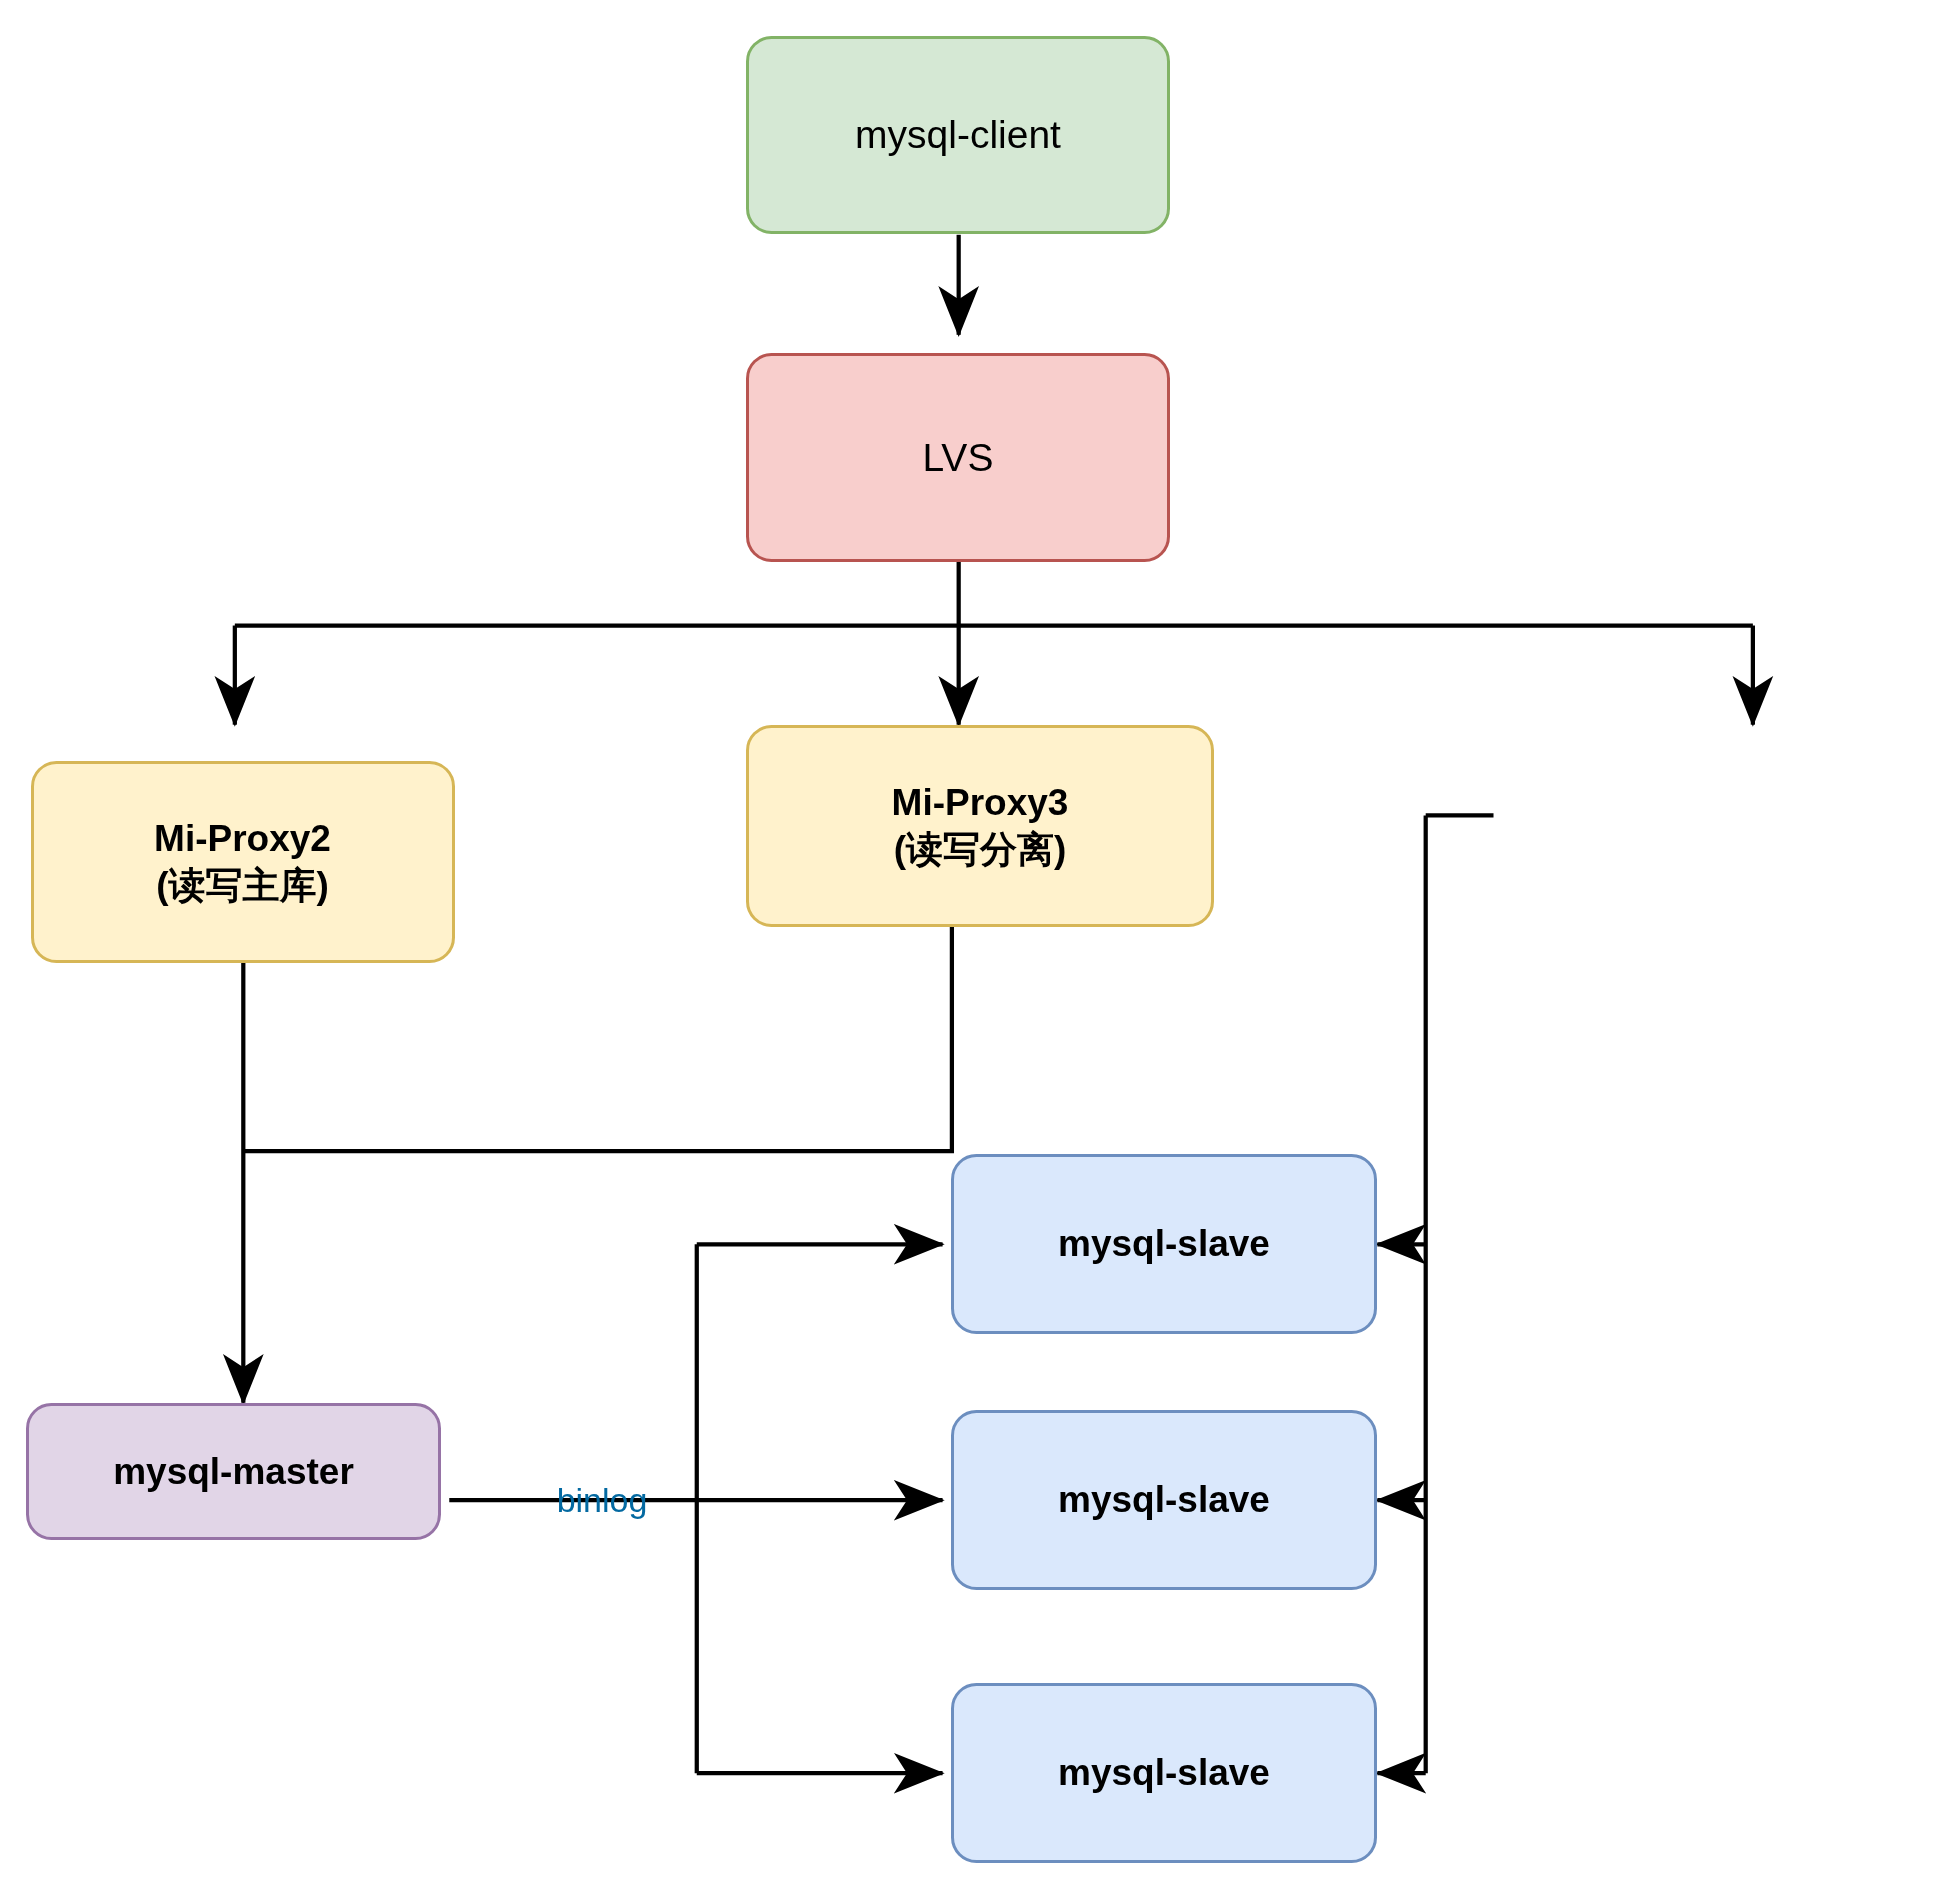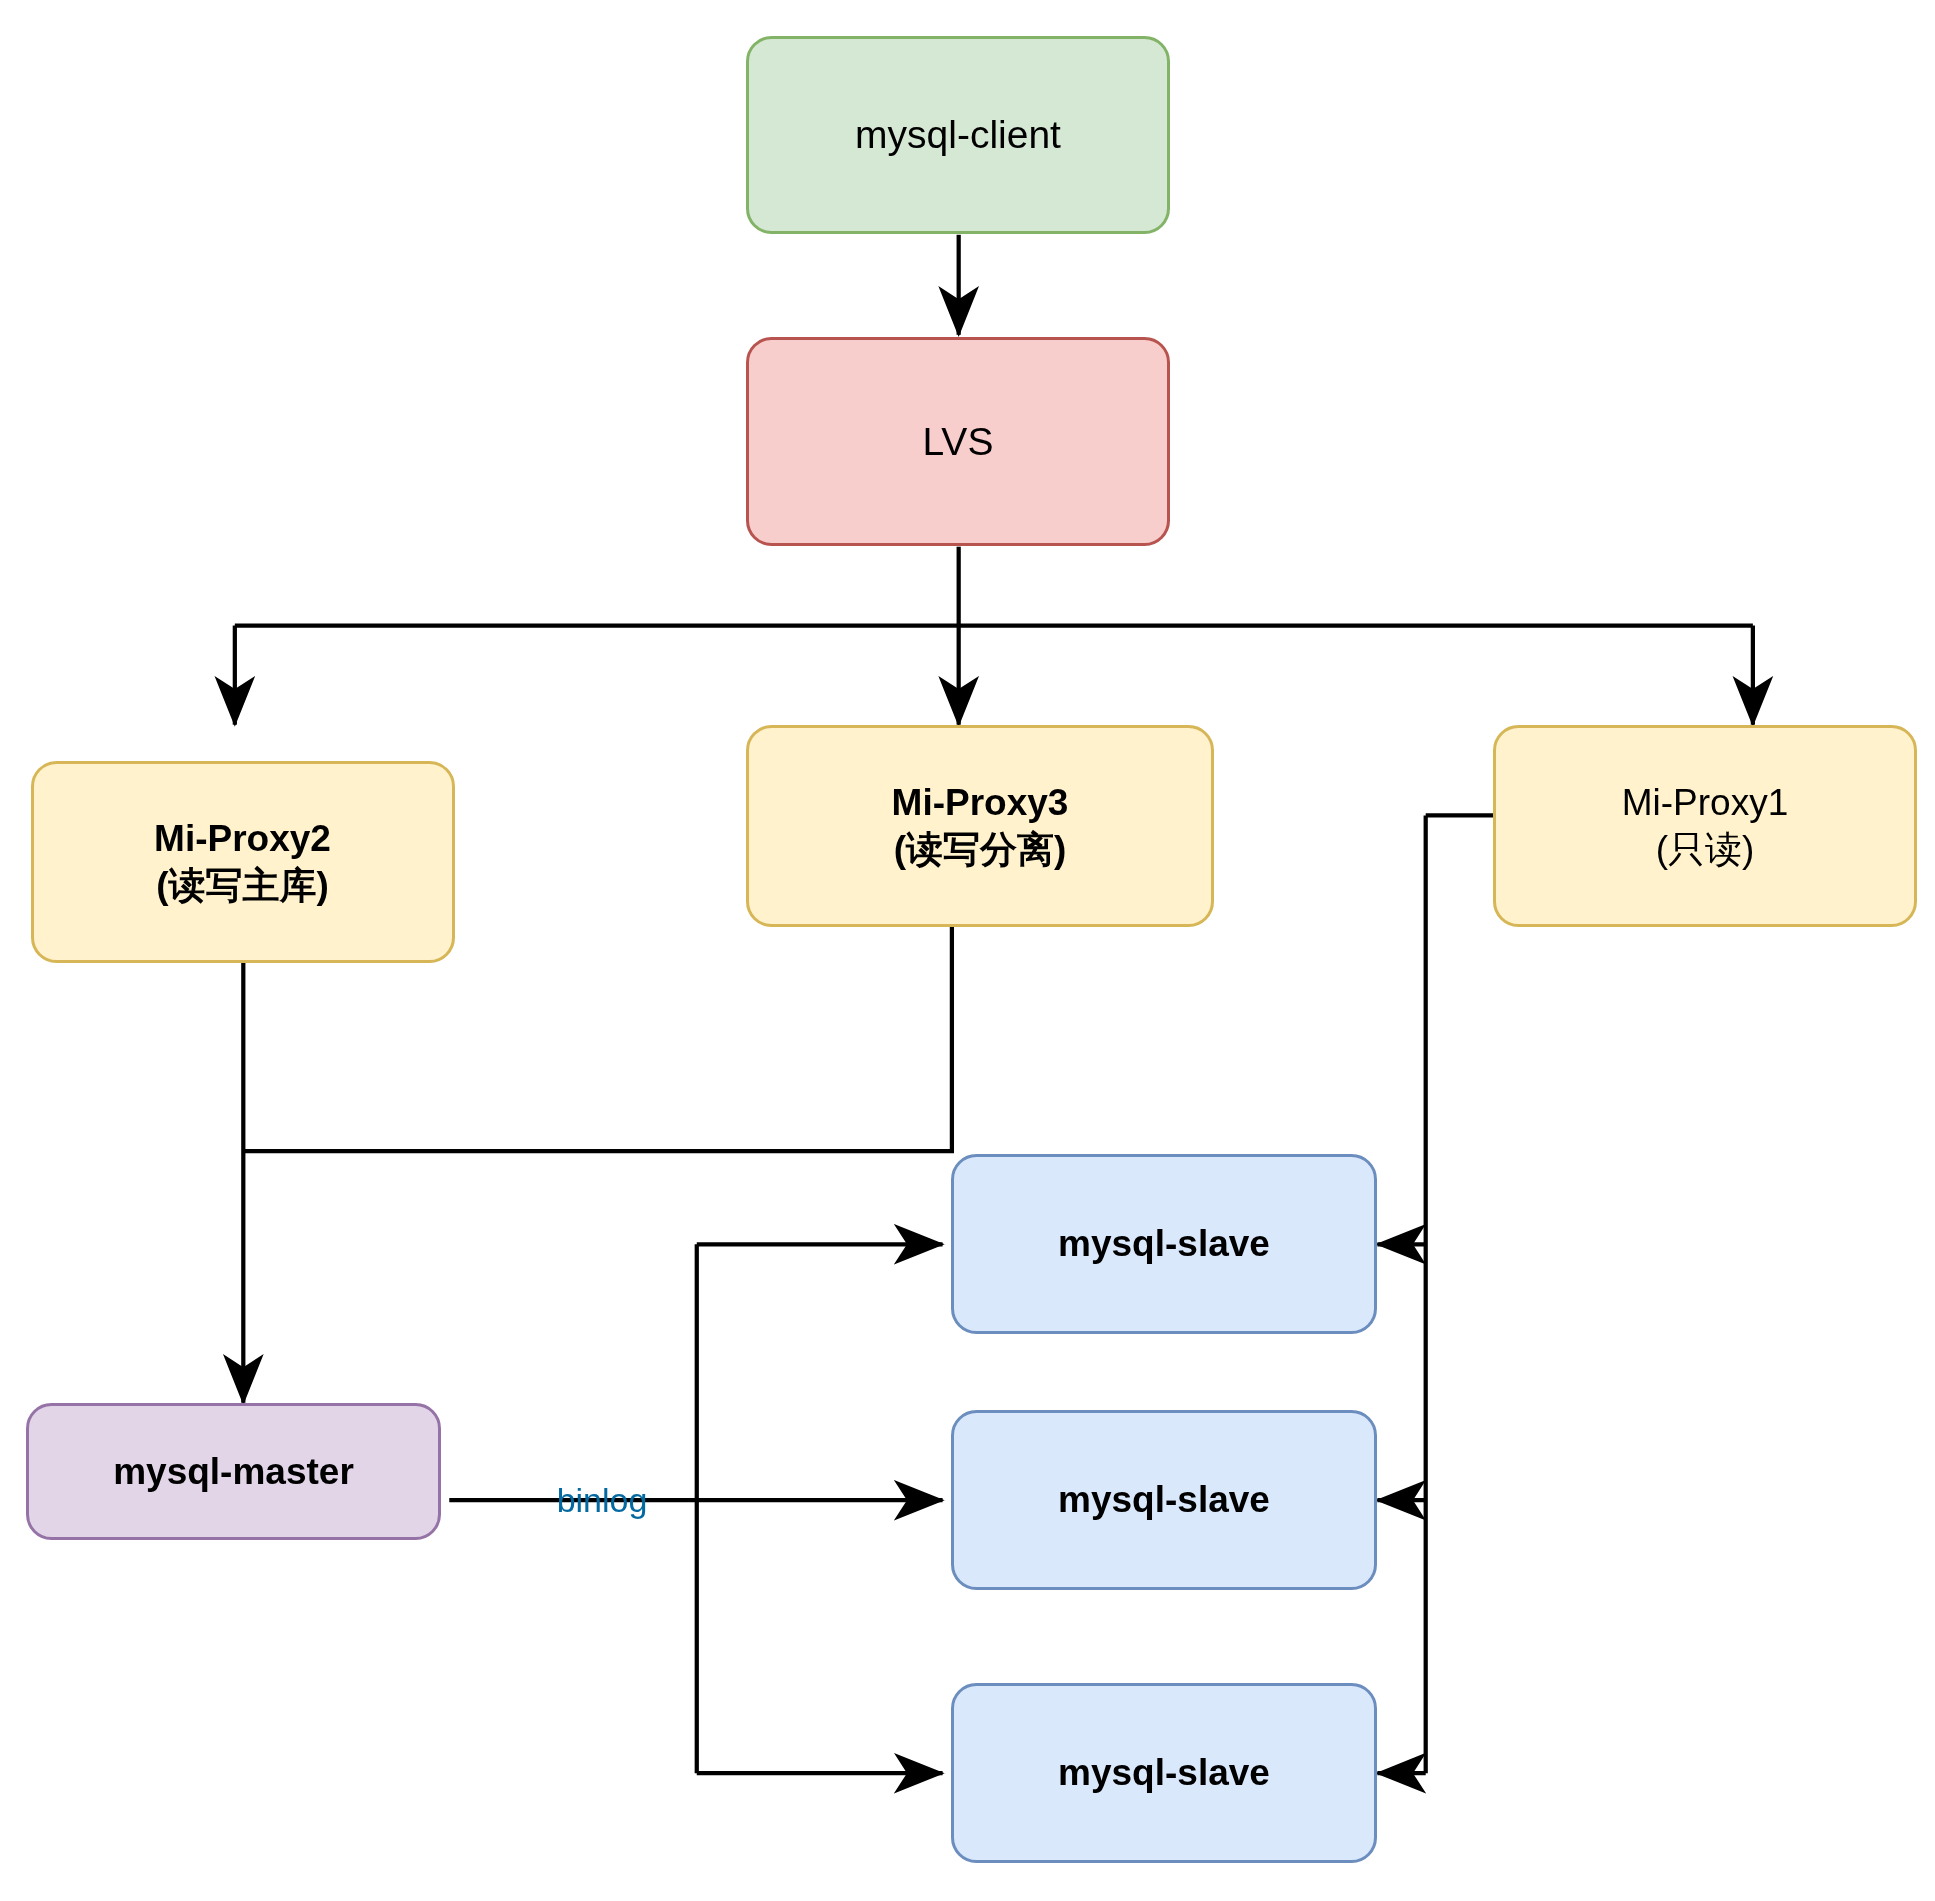--- a/index.html
+++ b/index.html
@@ -47,20 +47,21 @@
     background: #d5e8d4;
     border-color: #82b366;
     font-size: 39px;
     font-weight: 400;
   }
   .node-lvs {
     background: #f8cecc;
     border-color: #b85450;
     font-size: 39px;
     font-weight: 400;
+    margin-top: 16px;
   }
   .node-proxy {
     background: #fff2cc;
     border-color: #d6b656;
     font-size: 37px;
   }
   .node-proxy.bold { font-weight: 700; }
   .node-proxy.regular { font-weight: 400; }
   .node-master {
     background: #e1d5e7;
@@ -138,24 +139,20 @@
   <div class="node node-proxy bold" style="left:30.5px; top:725px; width:424px; height:202px;margin-top:36px;">
     <span class="ln">Mi-Proxy2</span>
     <span class="ln">(读写主库)</span>
   </div>
 
   <div class="node node-proxy bold" style="left:746px; top:725px; width:468px; height:202px;">
     <span class="ln">Mi-Proxy3</span>
     <span class="ln">(读写分离)</span>
   </div>
 
-  <div class="node node-proxy regular" style="left:1493px; top:725px; width:424px; height:202px;">
-    <span class="ln">Mi-Proxy1</span>
-    <span class="ln">(只读)</span>
-  </div>
 
   <div class="node node-master" style="left:26px; top:1403px; width:415px; height:137px;">
     <span class="ln">mysql-master</span>
   </div>
 
   <div class="node node-slave" style="left:951px; top:1154px; width:426px; height:180px;">
     <span class="ln">mysql-slave</span>
   </div>
 
   <div class="node node-slave" style="left:951px; top:1410px; width:426px; height:180px;">

